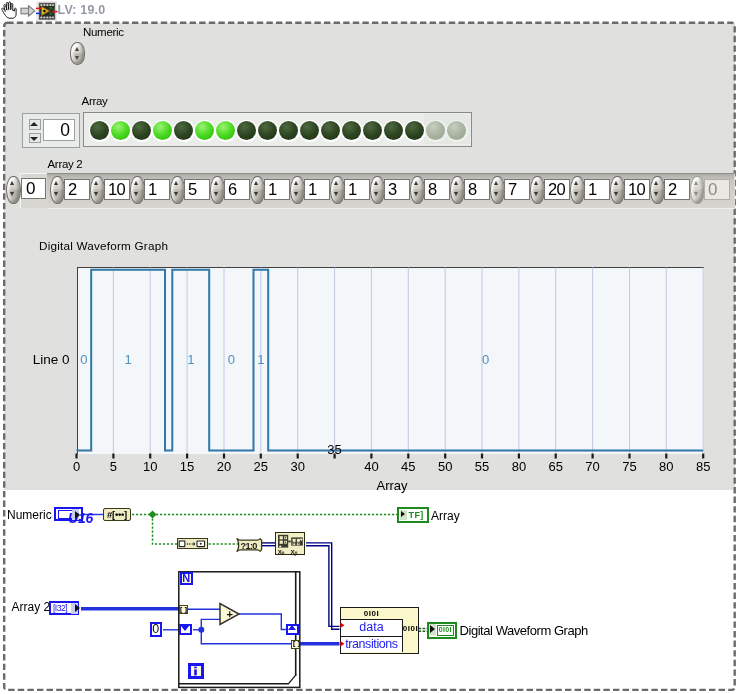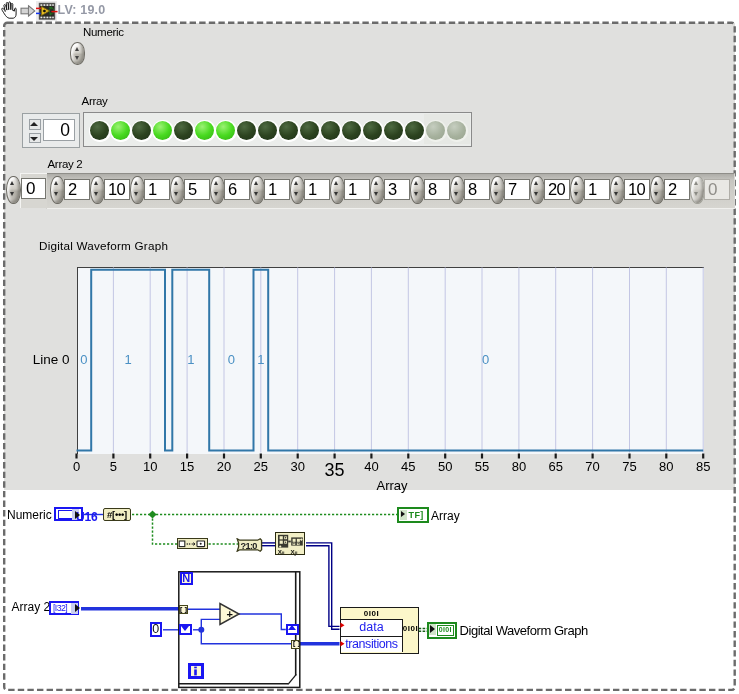--- a/index.html
+++ b/index.html
@@ -229,21 +229,21 @@
         <line x1="703.2" y1="453.5" x2="703.2" y2="458.5"></line>
       </g>
 </svg>
 <div class="abs" style="left:61.5px;top:459px;width:30px;text-align:center;font-size:13px;">0</div>
     <div class="abs" style="left:98.4px;top:459px;width:30px;text-align:center;font-size:13px;">5</div>
     <div class="abs" style="left:135.2px;top:459px;width:30px;text-align:center;font-size:13px;">10</div>
     <div class="abs" style="left:172.1px;top:459px;width:30px;text-align:center;font-size:13px;">15</div>
     <div class="abs" style="left:209.0px;top:459px;width:30px;text-align:center;font-size:13px;">20</div>
     <div class="abs" style="left:245.8px;top:459px;width:30px;text-align:center;font-size:13px;">25</div>
     <div class="abs" style="left:282.7px;top:459px;width:30px;text-align:center;font-size:13px;">30</div>
-    <div class="abs" style="left:319.6px;top:460px;width:30px;text-align:center;font-size:18px;">35</div>
+    <div class="abs" style="left:319.6px;top:442px;width:30px;text-align:center;font-size:13px;">35</div>
     <div class="abs" style="left:356.4px;top:459px;width:30px;text-align:center;font-size:13px;">40</div>
     <div class="abs" style="left:393.3px;top:459px;width:30px;text-align:center;font-size:13px;">45</div>
     <div class="abs" style="left:430.2px;top:459px;width:30px;text-align:center;font-size:13px;">50</div>
     <div class="abs" style="left:467.0px;top:459px;width:30px;text-align:center;font-size:13px;">55</div>
     <div class="abs" style="left:503.9px;top:459px;width:30px;text-align:center;font-size:13px;">80</div>
     <div class="abs" style="left:540.7px;top:459px;width:30px;text-align:center;font-size:13px;">65</div>
     <div class="abs" style="left:577.6px;top:459px;width:30px;text-align:center;font-size:13px;">70</div>
     <div class="abs" style="left:614.5px;top:459px;width:30px;text-align:center;font-size:13px;">75</div>
     <div class="abs" style="left:651.3px;top:459px;width:30px;text-align:center;font-size:13px;">80</div>
     <div class="abs" style="left:688.2px;top:459px;width:30px;text-align:center;font-size:13px;">85</div>
@@ -298,21 +298,21 @@
   </g>
 
   <polygon points="220,603.6 220,624.4 239,614" fill="#fdf8d6" stroke="#333" stroke-width="1.5"></polygon>
   <text x="226.5" y="617.5" font-size="11" font-weight="bold" fill="#111" font-family="Liberation Sans">+</text>
 </svg>
 
 <div class="lbl" style="left:7px;top:508px;">Numeric</div>
 <div class="abs" style="left:53.5px;top:507px;width:25px;height:10px;border:2.8px solid #1a16f2;background:#fff;"></div>
 <div class="abs" style="left:57.6px;top:509.8px;width:16px;height:7.4px;border:1px solid #1a16f2;"></div>
 <div class="abs" style="left:71.5px;top:509.3px;width:7.5px;height:10.4px;background:#c9cef0;"></div>
-<div class="abs" style="left:76px;top:510.3px;font-size:12px;font-weight:bold;color:#1a16f2;letter-spacing:-0.2px;">U16</div>
+<div class="abs" style="left:68px;top:510.3px;font-size:14px;font-weight:bold;color:#1a16f2;letter-spacing:-0.2px;font-style:italic;">U16</div>
 <div class="abs" style="left:75px;top:510.7px;width:0;height:0;border-top:4px solid transparent;border-bottom:4px solid transparent;border-left:5.5px solid #111;"></div>
 <div class="abs" style="left:103px;top:507.5px;width:26px;height:11px;background:#f0edc4;border:1.5px solid #3a3a1a;border-radius:2px;font-size:9.5px;font-weight:bold;text-align:center;line-height:11.5px;letter-spacing:-0.3px;">#[•••]</div>
 
 <div class="abs" style="left:397px;top:507px;width:27.6px;height:11.6px;border:2.2px solid #1d8a1d;background:#fff;"></div>
 <div class="abs" style="left:399.7px;top:509.7px;width:7px;height:10.4px;background:#cfe4c8;"></div>
 <div class="abs" style="left:400.8px;top:511.3px;width:0;height:0;border-top:3.2px solid transparent;border-bottom:3.2px solid transparent;border-left:4.6px solid #111;"></div>
 <div class="abs" style="left:408.5px;top:510px;font-size:9px;font-weight:bold;color:#1d8a1d;letter-spacing:0.4px;">TF]</div>
 <div class="lbl" style="left:431px;top:509px;">Array</div>
 
 <div class="abs" style="left:176.6px;top:538.4px;width:29px;height:8.2px;background:#f0edc4;border:1.5px solid #3a3a1a;"></div>

